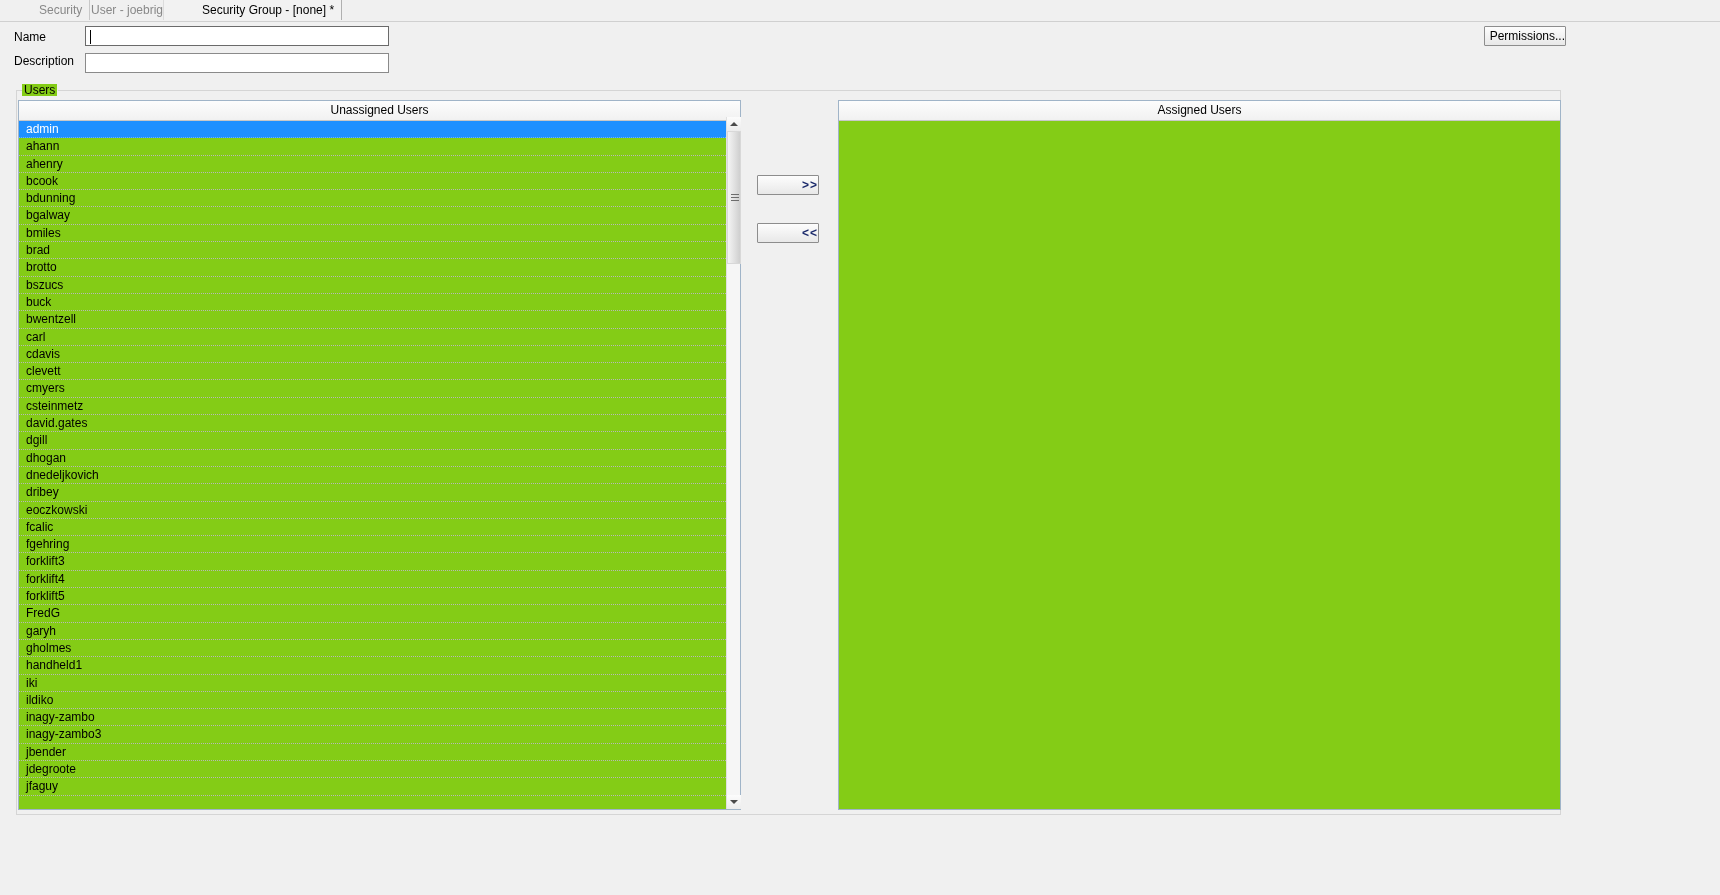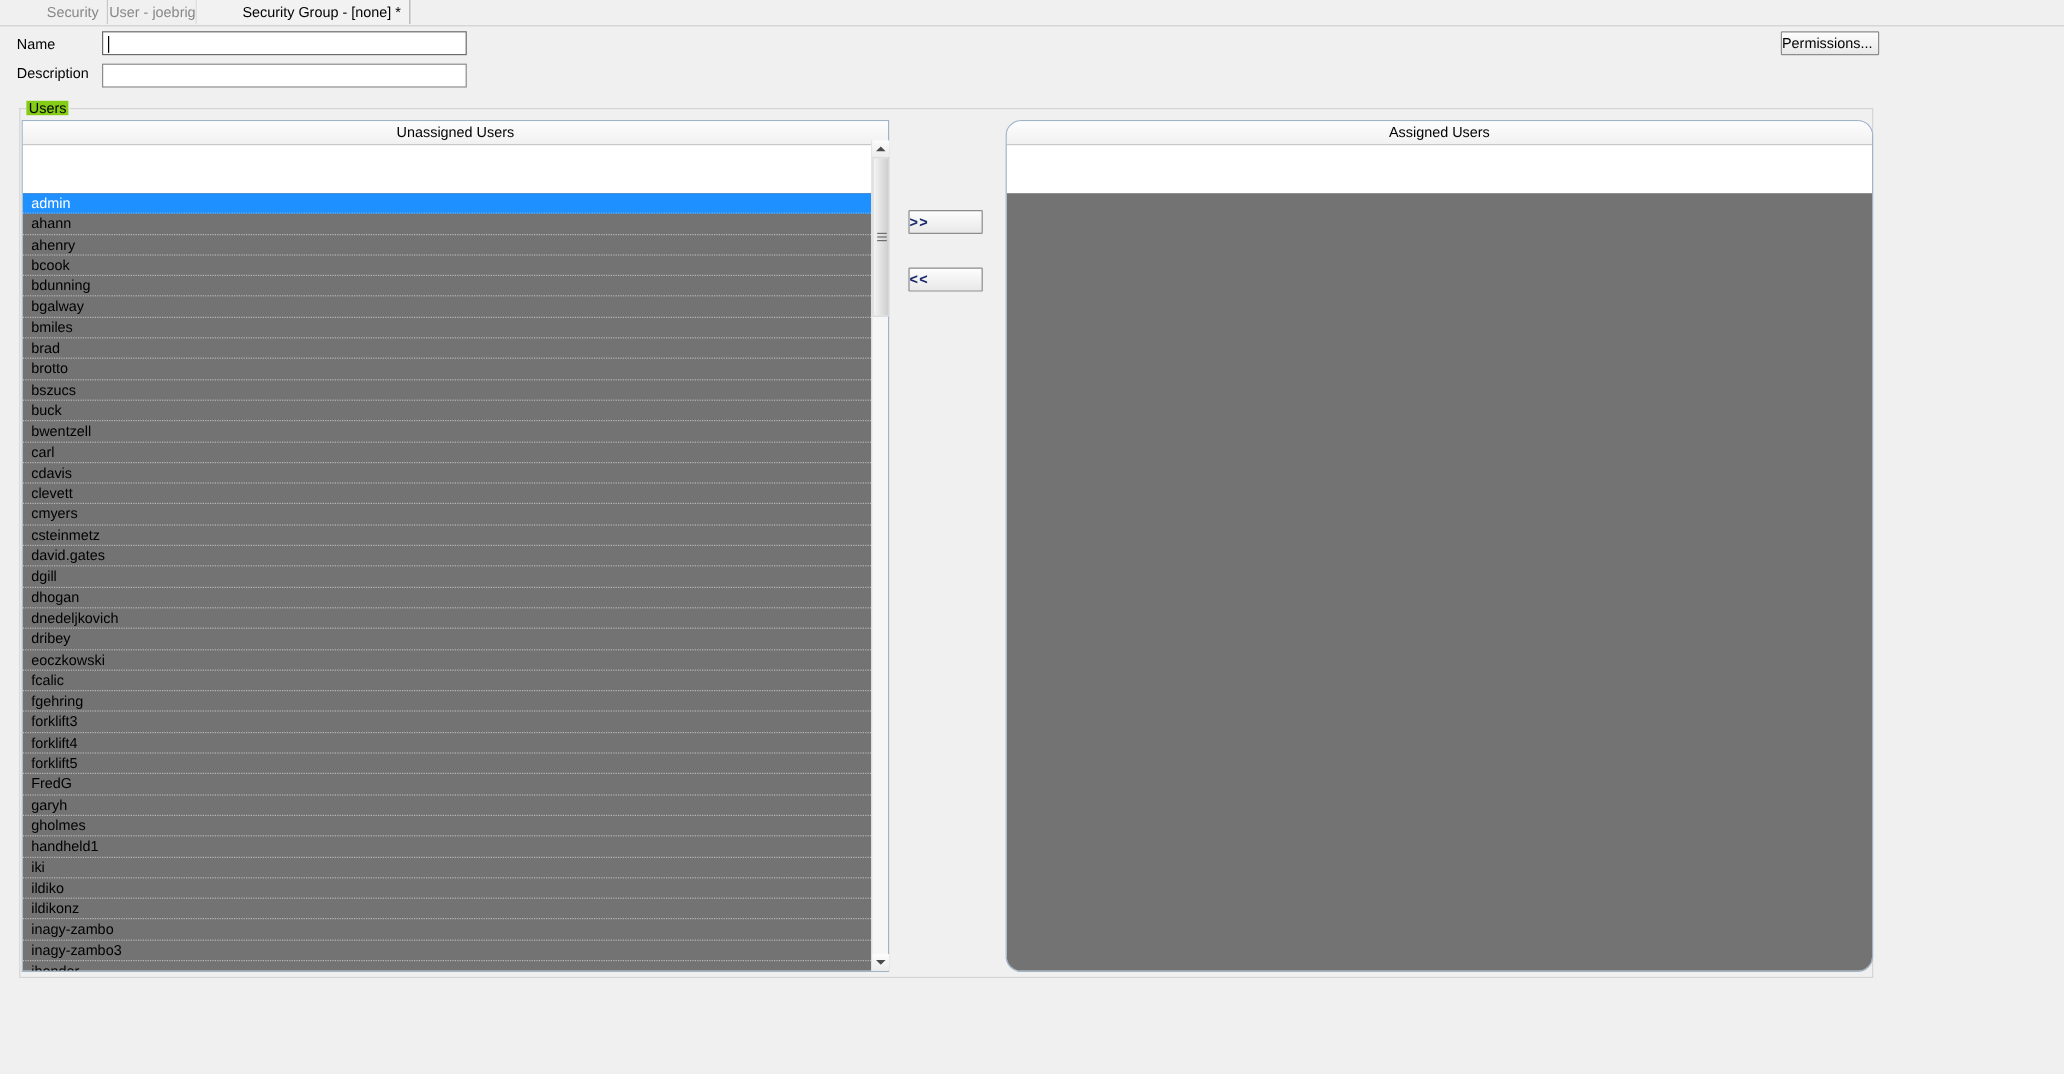--- a/index.html
+++ b/index.html
@@ -56,21 +56,21 @@
     background:#000;
   }
   
   .btn{
     background:linear-gradient(#fdfdfd,#e8e8e8);
     border:1px solid #8d8d8d;
     box-sizing:border-box;
     font-family:"Liberation Sans", sans-serif;
     font-size:12px;
     color:#000;
-    text-align:left;
+    text-align:right;
     cursor:default;
     border-radius:1px;
   }
   #permissions-button{
     position:absolute;left:1484px;top:26px;width:82px;height:20px;
     line-height:18px;
   }
   
   #users-group{
     position:absolute;left:16px;top:90px;
@@ -92,35 +92,34 @@
   }
   
   .listpanel{
     position:absolute;
     border:1px solid #a0b4c8;
     background:#fff;
     box-sizing:border-box;
     overflow:hidden;
   }
   #unassigned-panel{left:18px;top:100px;width:723px;height:710px;}
-  #assigned-panel{left:838px;top:100px;width:723px;height:710px;border-radius:13px;}
+  #assigned-panel{left:838px;top:100px;width:723px;height:710px;}
   .listheader{
     position:absolute;left:0;top:0;right:0;height:19px;
     background:linear-gradient(#fdfdfd,#f1f1f1);
     border-bottom:1px solid #c8c8c8;
     font-size:12px;
     text-align:center;
     line-height:19px;
     color:#000;
   }
   .listbody{
     position:absolute;left:0;top:20px;right:0;bottom:0;
-    background:#737373;
-    overflow:hidden;
-    margin-top:40px;
+    background:#84cc16;
+    overflow:hidden;
   }
   .listrow{
     height:17.3px;
     line-height:17px;
     font-size:12px;
     padding-left:7px;
     border-bottom:1px dotted #b8b8b8;
     box-sizing:border-box;
     color:#000;
     white-space:nowrap;
@@ -223,21 +222,20 @@
       <div class="listrow">fgehring</div>
       <div class="listrow">forklift3</div>
       <div class="listrow">forklift4</div>
       <div class="listrow">forklift5</div>
       <div class="listrow">FredG</div>
       <div class="listrow">garyh</div>
       <div class="listrow">gholmes</div>
       <div class="listrow">handheld1</div>
       <div class="listrow">iki</div>
       <div class="listrow">ildiko</div>
-      <div class="listrow">ildikonz</div>
       <div class="listrow">inagy-zambo</div>
       <div class="listrow">inagy-zambo3</div>
       <div class="listrow">jbender</div>
       <div class="listrow">jdegroote</div>
       <div class="listrow">jfaguy</div>
     </div>
 </div>
 
 <div id="unassigned-scrollbar">
   <div class="sb-arrow" id="sb-up">

